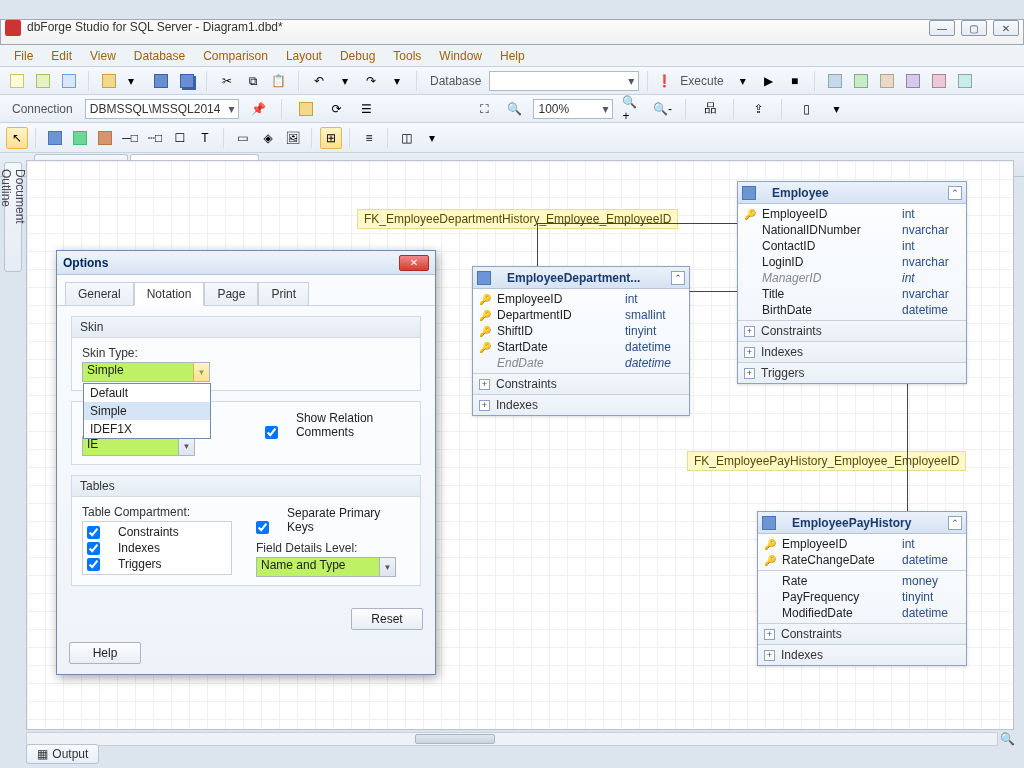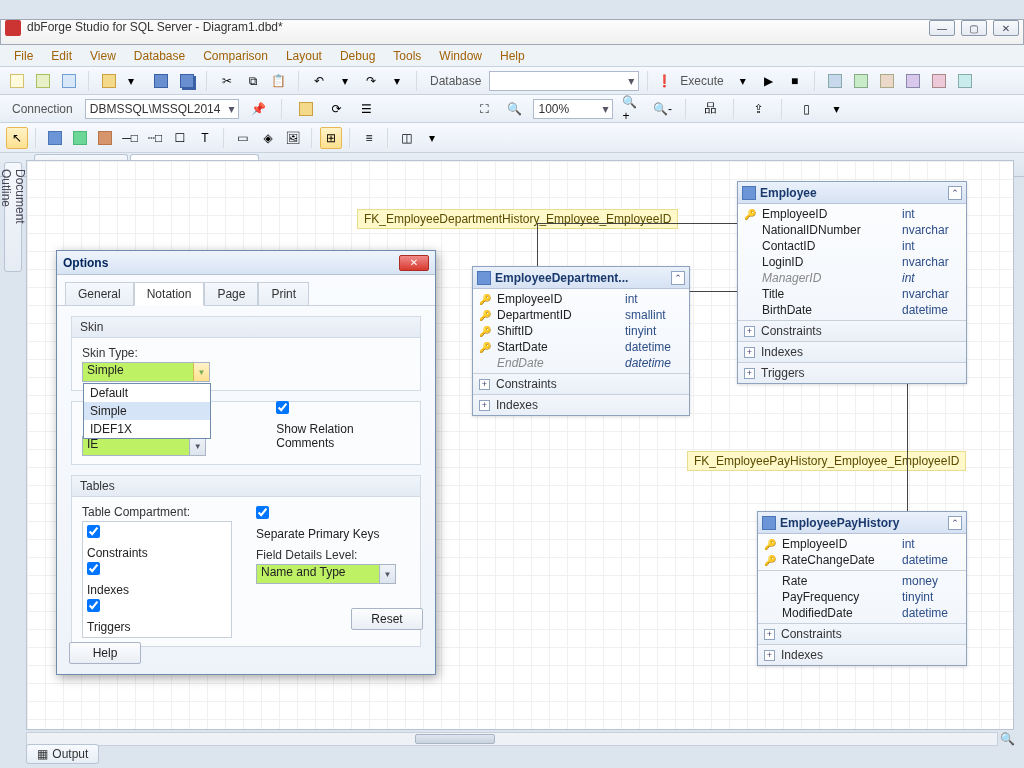--- a/index.html
+++ b/index.html
@@ -40,21 +40,21 @@
 
 
 .canvas { position:absolute; left:26px; top:160px; right:10px; bottom:38px; background:#fff; border:1px solid #b8c4d4; overflow:hidden; }
 .grid { position:absolute; inset:0; background-image: linear-gradient(#f0f0f0 1px, transparent 1px), linear-gradient(90deg,#f0f0f0 1px, transparent 1px); background-size: 18px 18px; }
 .hscroll { position:absolute; left:26px; right:26px; bottom:22px; height:14px; background:#eef2f7; border:1px solid #c7d0db; }
 .hscroll .thumb { position:absolute; left:40%; width:80px; height:10px; top:1px; background:linear-gradient(#dfe6ef,#c8d2dd); border:1px solid #aab5c4; border-radius:2px;}
 .zoom-mag { position:absolute; right:8px; bottom:20px; width:16px; height:16px; }
 
 
 .entity { position:absolute; width:218px; border:1px solid #8fa3bf; background:linear-gradient(#fdfeff,#eef3fa); box-shadow: 0 1px 3px rgba(0,0,0,.15); }
-.entity .hdr { height:22px; background:linear-gradient(#eaf1fb,#d6e2f3); border-bottom:1px solid #b7c4d7; display:flex; align-items:center; padding:0 4px; gap:4px; }
+.entity .hdr { height:22px; background:linear-gradient(#eaf1fb,#d6e2f3); border-bottom:1px solid #b7c4d7; display:flex; align-items:center; padding:0 4px; gap:16px; }
 .entity .hdr .ico { width:14px; height:14px; background:#6b95d6; border:1px solid #4a76b8; }
 .entity .hdr .nm { flex:1; font-weight:bold; color:#1a3a6e; white-space:nowrap; overflow:hidden; text-overflow:ellipsis;}
 .entity .hdr .col { width:14px; height:14px; border:1px solid #8fa3bf; background:#fff; display:flex; align-items:center; justify-content:center; font-size:9px; color:#447;}
 .entity .rows { padding:2px 0; }
 .entity .row { display:flex; align-items:center; padding:1px 6px; gap:4px; color:#222; }
 .entity .row .k { width:14px; display:flex; justify-content:center; }
 .entity .row .fn { flex:1; }
 .entity .row .ft { width:58px; color:#2d4e88; }
 .entity .row.italic { color:#888; font-style:italic; }
 .entity .sect { border-top:1px solid #c7d0db; padding:3px 6px; display:flex; align-items:center; gap:6px; color:#333; background:linear-gradient(#f3f7fc,#e9eff7);}
@@ -78,21 +78,21 @@
 .dialog .body { padding:10px 14px; }
 .group { border:1px solid #d2dae4; background:#fbfcfe; margin-bottom:10px; }
 .group .gh { background:linear-gradient(#f0f4fa,#e4ebf4); padding:3px 8px; color:#333; border-bottom:1px solid #d2dae4;}
 .group .gb { padding:8px 10px; }
 .field-lbl { color:#333; margin-bottom:2px; display:block;}
 .combo { position:relative; height:20px; width:128px; border:1px solid #a9b5c6; background:#bef264; display:flex; align-items:flex-start; padding:0 18px 0 4px; color:#222;}
 .combo .arr { position:absolute; right:0; top:0; width:16px; height:100%; background:linear-gradient(#fff3c8,#ffe08f); border-left:1px solid #d5b850; display:flex; align-items:center; justify-content:center; font-size:8px; color:#7a5;}
 .dropdown { position:absolute; left:0; top:20px; width:128px; background:#fff; border:1px solid #6f8bad; z-index:50;}
 .dropdown .opt { padding:2px 6px; color:#222; }
 .dropdown .opt.sel { background:#d6e4f7; }
-.chk { display:flex; align-items:flex-start; gap:8px; color:#222; padding:1px 0;flex-direction:column;}
+.chk { display:flex; align-items:flex-end; gap:18px; color:#222; padding:1px 0;}
 .chk input { width:13px; height:13px;}
 .dlg-btns { position:absolute; bottom:10px; right:12px; display:flex; gap:8px;}
 .dlg-btns .b, .dialog .reset, .dialog .help { width:72px; height:22px; border:1px solid #a9b5c6; background:linear-gradient(#fdfdfe,#e9eef5); color:#222; display:flex; align-items:center; justify-content:center; border-radius:2px;}
 .dialog .reset { position:absolute; right:12px; bottom:44px; }
 .dialog .help { position:absolute; left:12px; bottom:10px;}
 
 .output-tab { position:absolute; left:26px; bottom:4px; height:20px; padding:0 10px; display:flex; align-items:center; gap:4px; border:1px solid #b8c4d4; background:linear-gradient(#f7faff,#e8eef6); border-radius:3px; color:#333;}
 </style>
 </head>
 <body>

